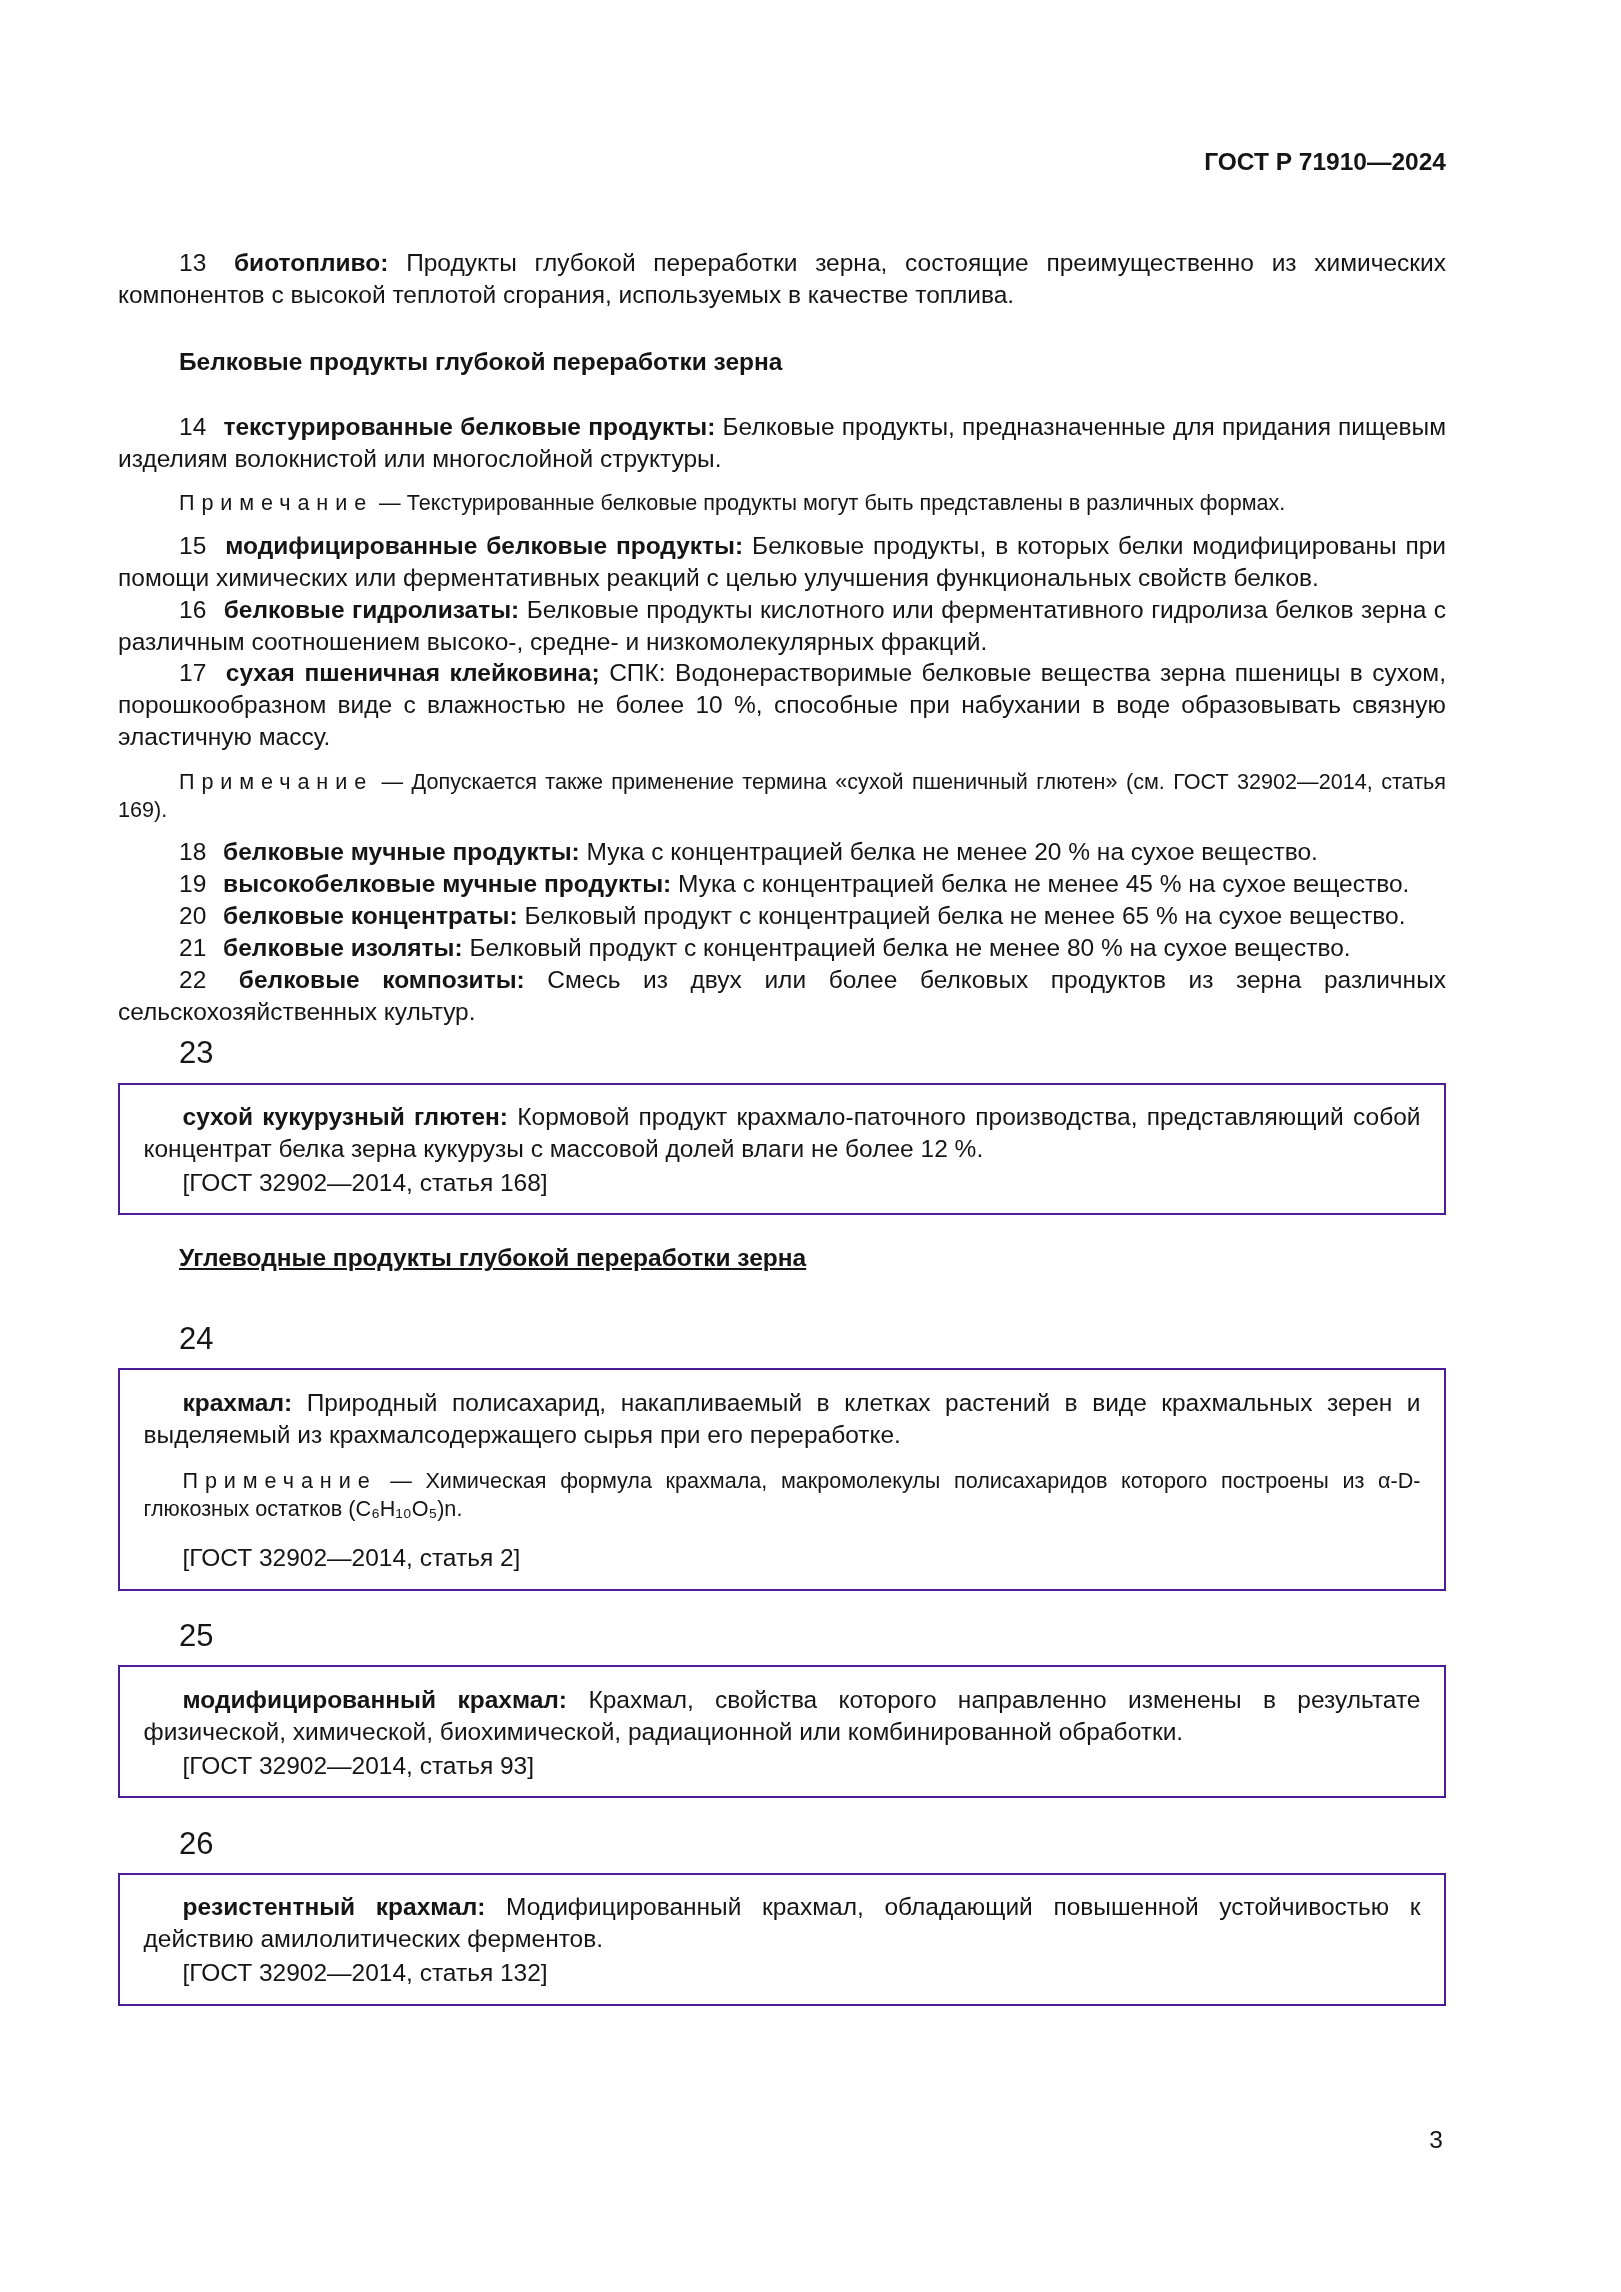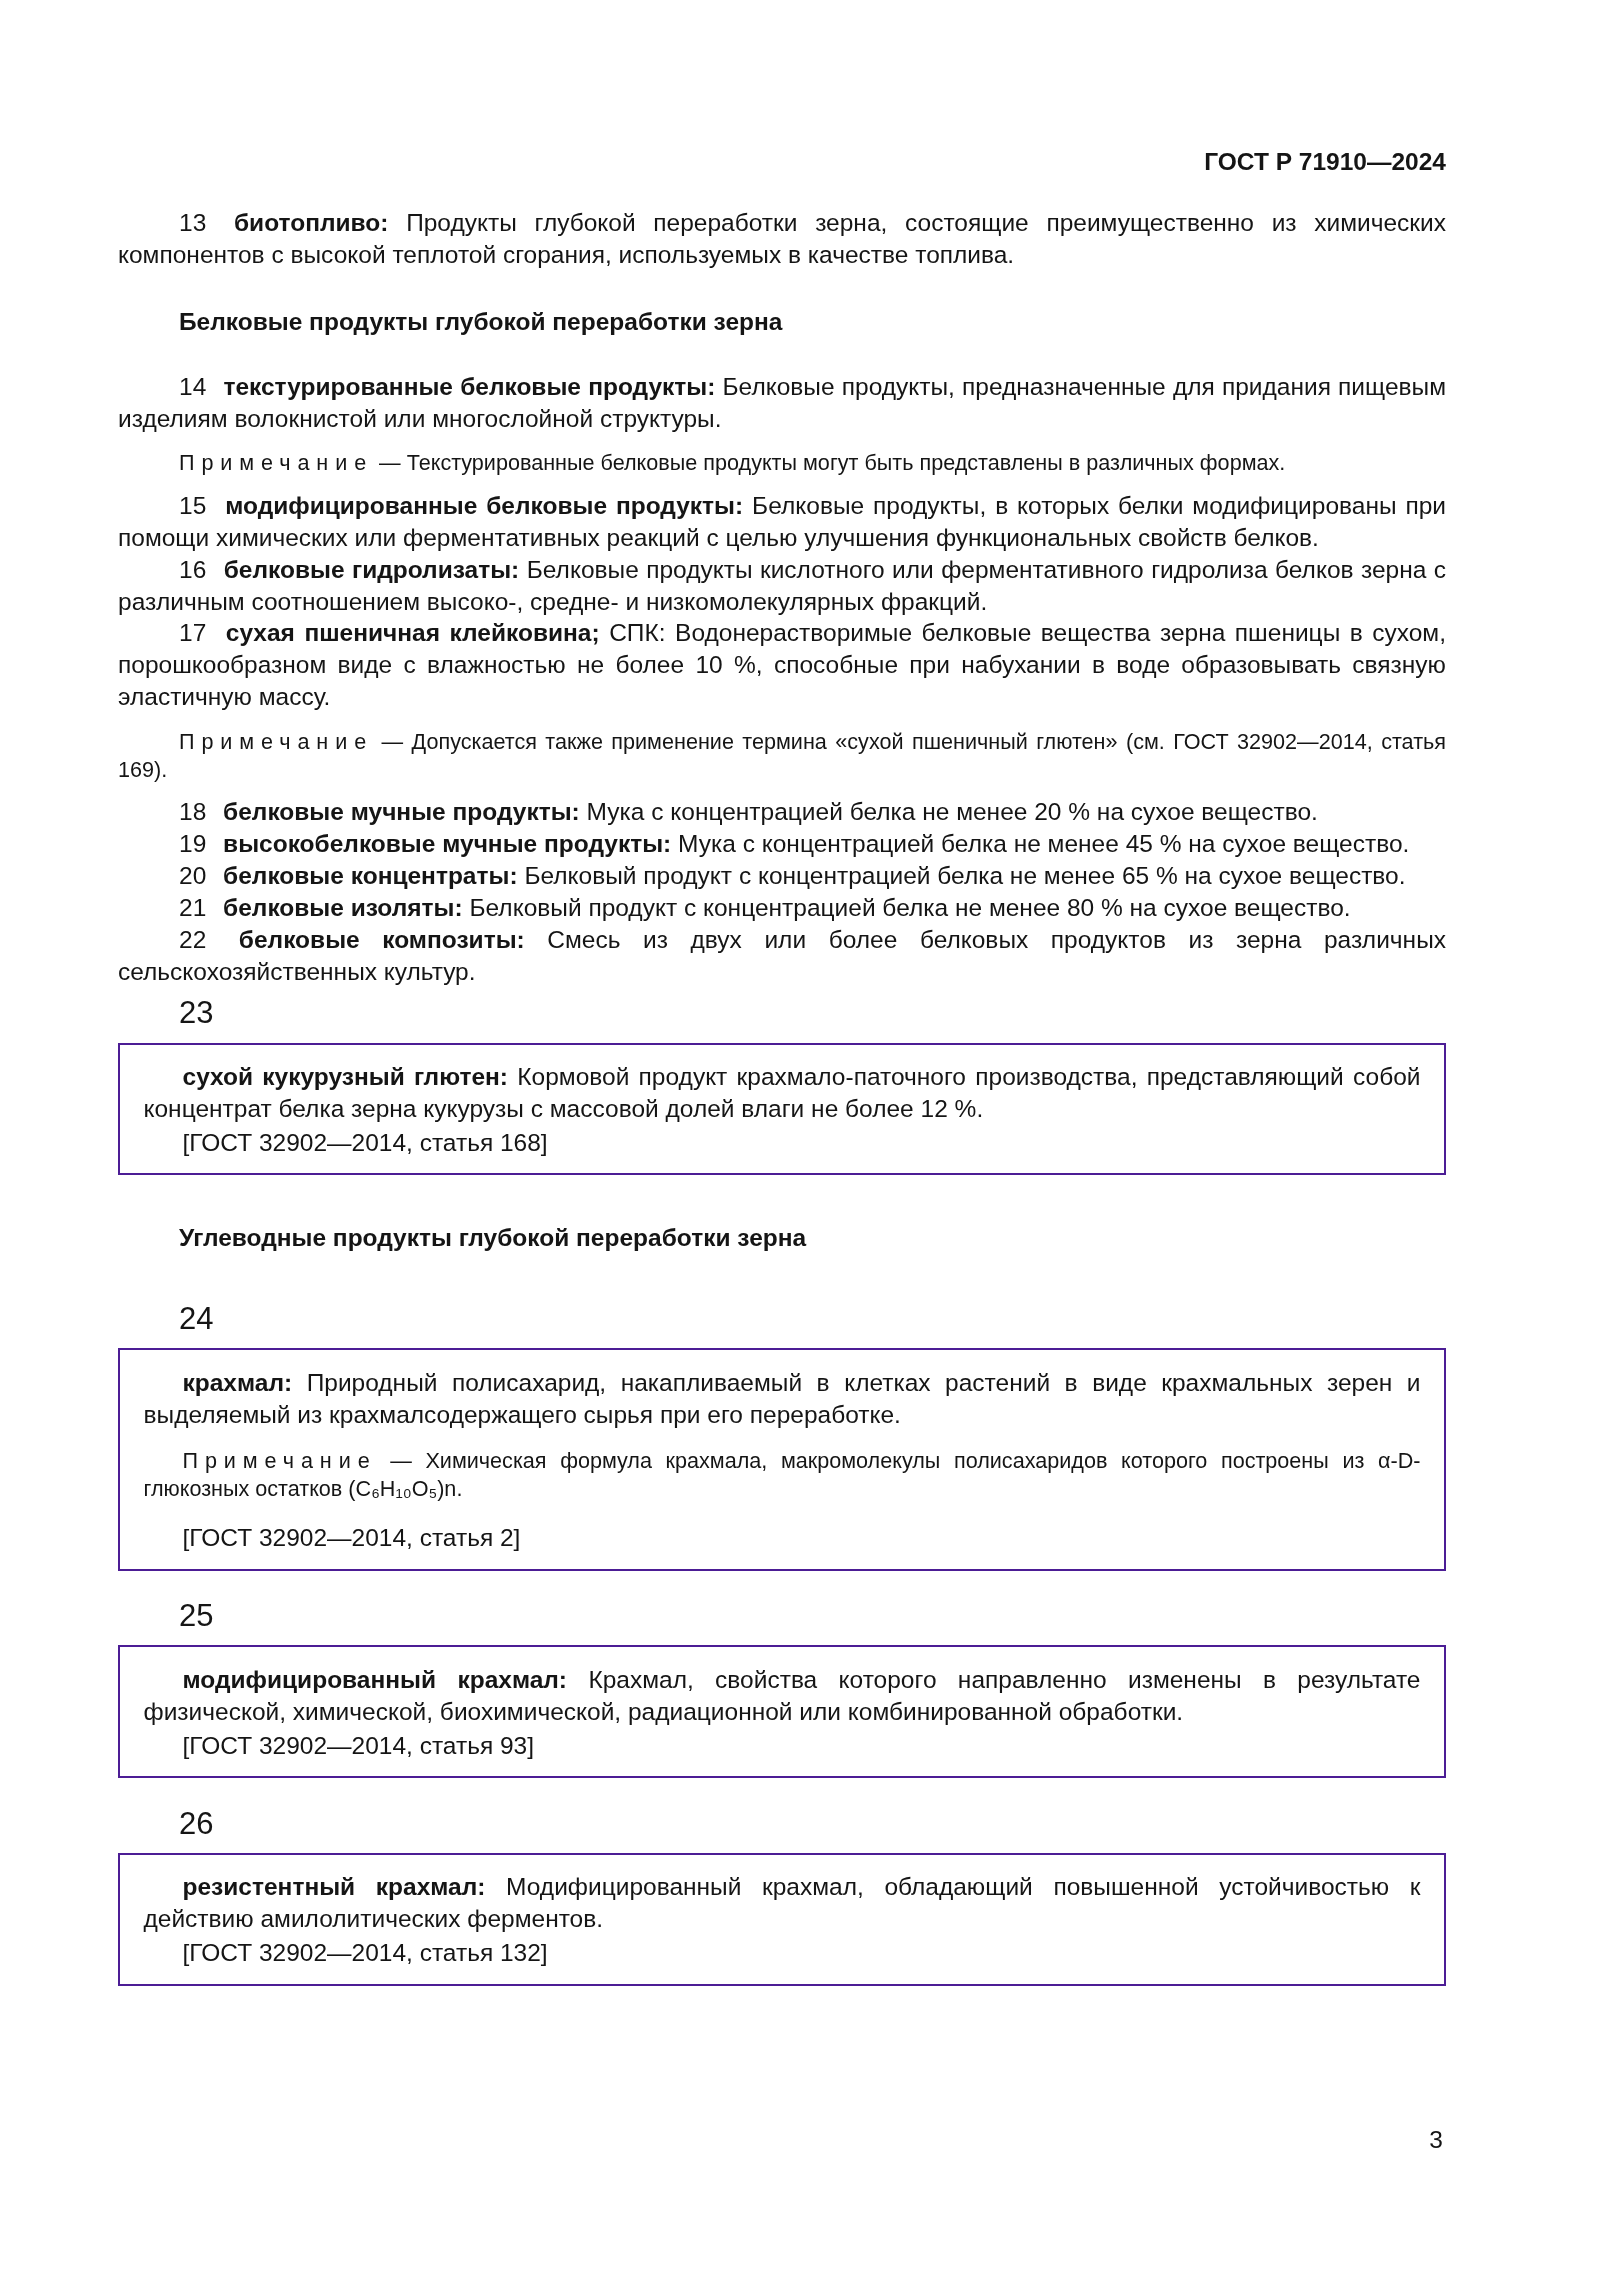--- a/index.html
+++ b/index.html
@@ -12,42 +12,42 @@
     min-height: 2293px;
     background: #ffffff;
     padding: 147px 175px 147px 118px;
   }
 
   .doc-header {
     text-align: right;
     font-weight: bold;
     font-size: 24.5px;
     line-height: 1.2;
-    margin-bottom: 31px;
+    margin-bottom: 71px;
   }
 
   .para {
     font-size: 24.5px;
     line-height: 1.3;
     text-align: justify;
     text-indent: 61px;
     hyphens: auto;
   }
 
   .num { margin-right: 10px; }
 
   .heading {
     font-size: 24.5px;
     font-weight: bold;
     line-height: 1.3;
     padding-left: 61px;
     margin: 35px 0 33px 0;
   }
 
-  .heading-carb { margin-top: 47px; margin-bottom: 45px; }
+  .heading-carb { margin-top: 27px; margin-bottom: 45px; text-decoration: underline; }
 
   .note {
     font-size: 21.6px;
     line-height: 1.3;
     text-align: justify;
     text-indent: 61px;
     margin: 14.7px 0 12.7px 0;
     hyphens: auto;
   }
 

